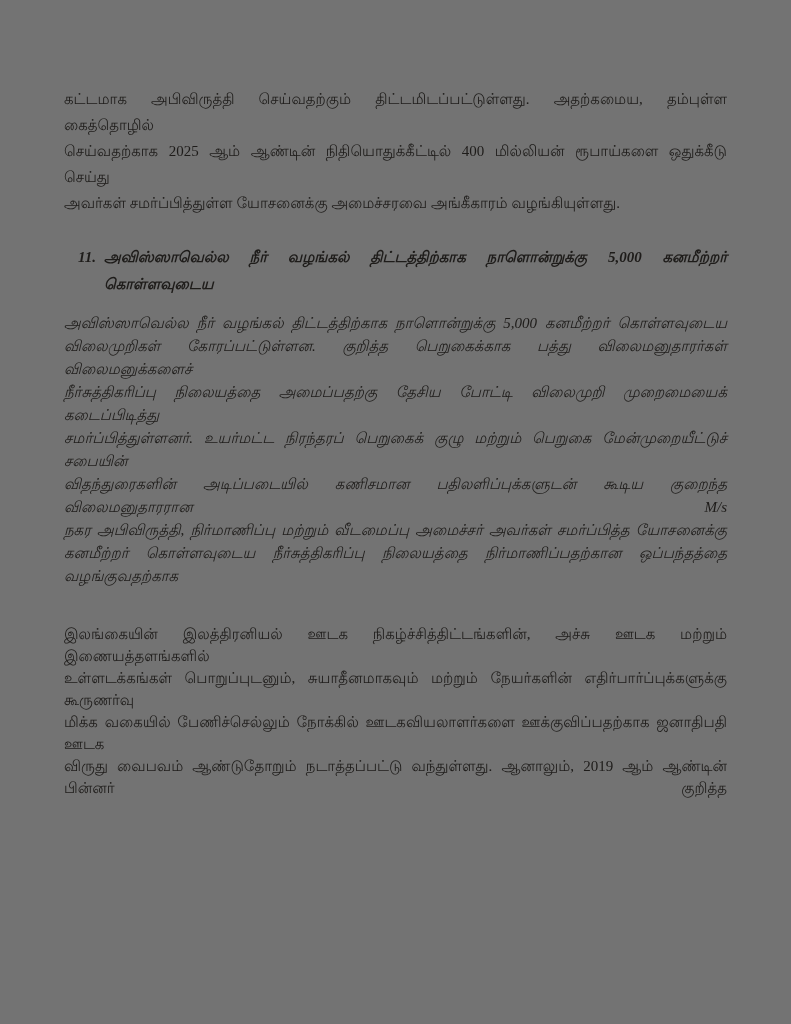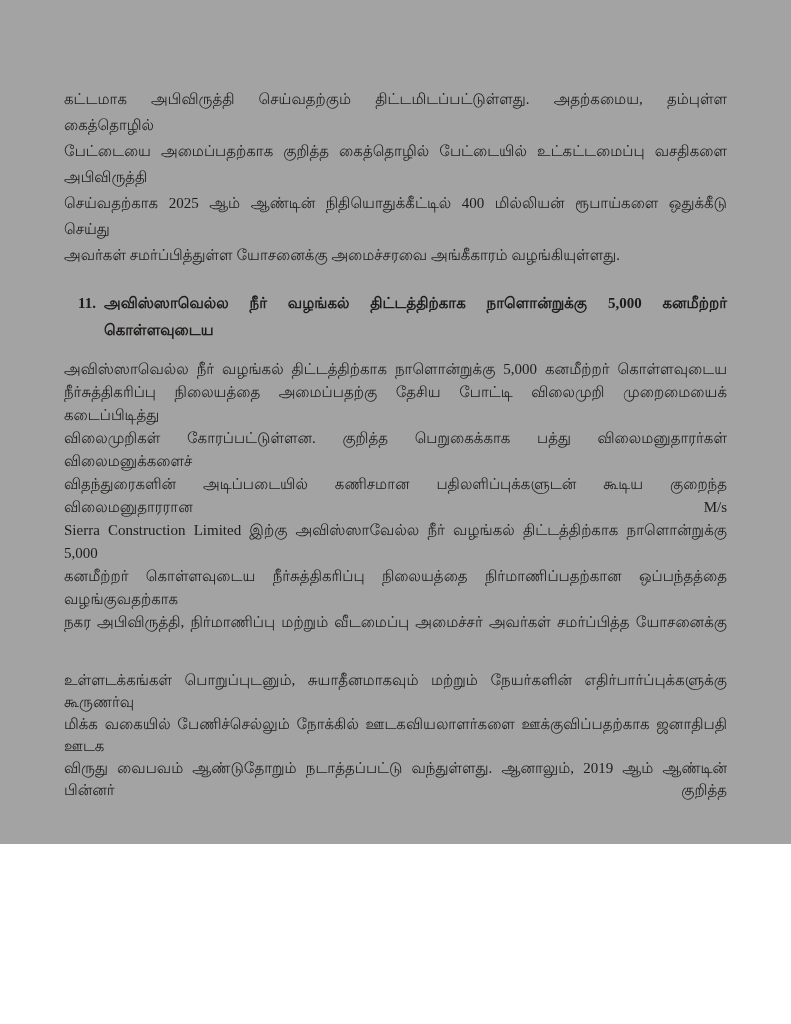--- a/index.html
+++ b/index.html
@@ -1,20 +1,20 @@
 <!DOCTYPE html>
 <html lang="ta"><head>
 <meta charset="utf-8">
 <style>
   html, body { margin: 0; padding: 0; background: #ffffff; }
   .page {
     position: relative;
     width: 791px;
-    height: 844px;
-    background: #a3a3a3;
+    height: 1024px;
+    background: #737373;
     overflow: hidden;
     font-family: "Liberation Serif", "DejaVu Serif", serif;
     color: #1e1c1a;
   }
   .content {
     position: absolute;
     left: 64px;
     right: 64px;
     top: 0;
     padding-top: 86px;
@@ -45,58 +45,58 @@
   .heading-lines .line {
     line-height: 27px;
     text-align: justify;
     text-align-last: justify;
     word-spacing: 2px;
   }
   .heading-lines .line.last {
     text-align-last: left;
     word-spacing: normal;
   }
-  .sec-11 { margin-top: 22px; }
+  .sec-11 { margin-top: 28px; font-style: italic; }
   .sec-11 .para { margin-top: 14px; }
   .sec-12 { margin-top: 35px; }
   .sec-12 .para { margin-top: 10px; }
 </style>
 </head>
 <body>
 
 <div class="page">
   <div class="content">
 
     <div class="para p1">
         <div class="line">கட்டமாக அபிவிருத்தி செய்வதற்கும் திட்டமிடப்பட்டுள்ளது. அதற்கமைய, தம்புள்ள கைத்தொழில்</div>
-        <div class="line">பேட்டையை அமைப்பதற்காக குறித்த கைத்தொழில் பேட்டையில் உட்கட்டமைப்பு வசதிகளை அபிவிருத்தி</div>
         <div class="line">செய்வதற்காக 2025 ஆம் ஆண்டின் நிதியொதுக்கீட்டில் 400 மில்லியன் ரூபாய்களை ஒதுக்கீடு செய்து</div>
         <div class="line last">அவர்கள் சமர்ப்பித்துள்ள யோசனைக்கு அமைச்சரவை அங்கீகாரம் வழங்கியுள்ளது.</div>
       </div>
 
     <div class="section sec-11">
       <div class="section-heading">
         <span class="num">11.</span>
         <div class="heading-lines">
             <div class="line">அவிஸ்ஸாவெல்ல நீர் வழங்கல் திட்டத்திற்காக நாளொன்றுக்கு 5,000 கனமீற்றர் கொள்ளவுடைய</div>
           </div>
       </div>
       <div class="para p2">
           <div class="line">அவிஸ்ஸாவெல்ல நீர் வழங்கல் திட்டத்திற்காக நாளொன்றுக்கு 5,000 கனமீற்றர் கொள்ளவுடைய</div>
+          <div class="line">விலைமுறிகள் கோரப்பட்டுள்ளன. குறித்த பெறுகைக்காக பத்து விலைமனுதாரர்கள் விலைமனுக்களைச்</div>
           <div class="line">நீர்சுத்திகரிப்பு நிலையத்தை அமைப்பதற்கு தேசிய போட்டி விலைமுறி முறைமையைக் கடைப்பிடித்து</div>
-          <div class="line">விலைமுறிகள் கோரப்பட்டுள்ளன. குறித்த பெறுகைக்காக பத்து விலைமனுதாரர்கள் விலைமனுக்களைச்</div>
+          <div class="line">சமர்ப்பித்துள்ளனர். உயர்மட்ட நிரந்தரப் பெறுகைக் குழு மற்றும் பெறுகை மேன்முறையீட்டுச் சபையின்</div>
           <div class="line">விதந்துரைகளின் அடிப்படையில் கணிசமான பதிலளிப்புக்களுடன் கூடிய குறைந்த விலைமனுதாரரான M/s</div>
-          <div class="line">Sierra Construction Limited இற்கு அவிஸ்ஸாவேல்ல நீர் வழங்கல் திட்டத்திற்காக நாளொன்றுக்கு 5,000</div>
+          <div class="line">நகர அபிவிருத்தி, நிர்மாணிப்பு மற்றும் வீடமைப்பு அமைச்சர் அவர்கள் சமர்ப்பித்த யோசனைக்கு</div>
           <div class="line">கனமீற்றர் கொள்ளவுடைய நீர்சுத்திகரிப்பு நிலையத்தை நிர்மாணிப்பதற்கான ஒப்பந்தத்தை வழங்குவதற்காக</div>
-          <div class="line">நகர அபிவிருத்தி, நிர்மாணிப்பு மற்றும் வீடமைப்பு அமைச்சர் அவர்கள் சமர்ப்பித்த யோசனைக்கு</div>
         </div>
     </div>
 
     <div class="section sec-12">
       <div class="para p3">
+          <div class="line">இலங்கையின் இலத்திரனியல் ஊடக நிகழ்ச்சித்திட்டங்களின், அச்சு ஊடக மற்றும் இணையத்தளங்களில்</div>
           <div class="line">உள்ளடக்கங்கள் பொறுப்புடனும், சுயாதீனமாகவும் மற்றும் நேயர்களின் எதிர்பார்ப்புக்களுக்கு கூருணர்வு</div>
           <div class="line">மிக்க வகையில் பேணிச்செல்லும் நோக்கில் ஊடகவியலாளர்களை ஊக்குவிப்பதற்காக ஜனாதிபதி ஊடக</div>
           <div class="line">விருது வைபவம் ஆண்டுதோறும் நடாத்தப்பட்டு வந்துள்ளது. ஆனாலும், 2019 ஆம் ஆண்டின் பின்னர் குறித்த</div>
         </div>
     </div>
 
   </div>
 </div>
 
 </body></html>

